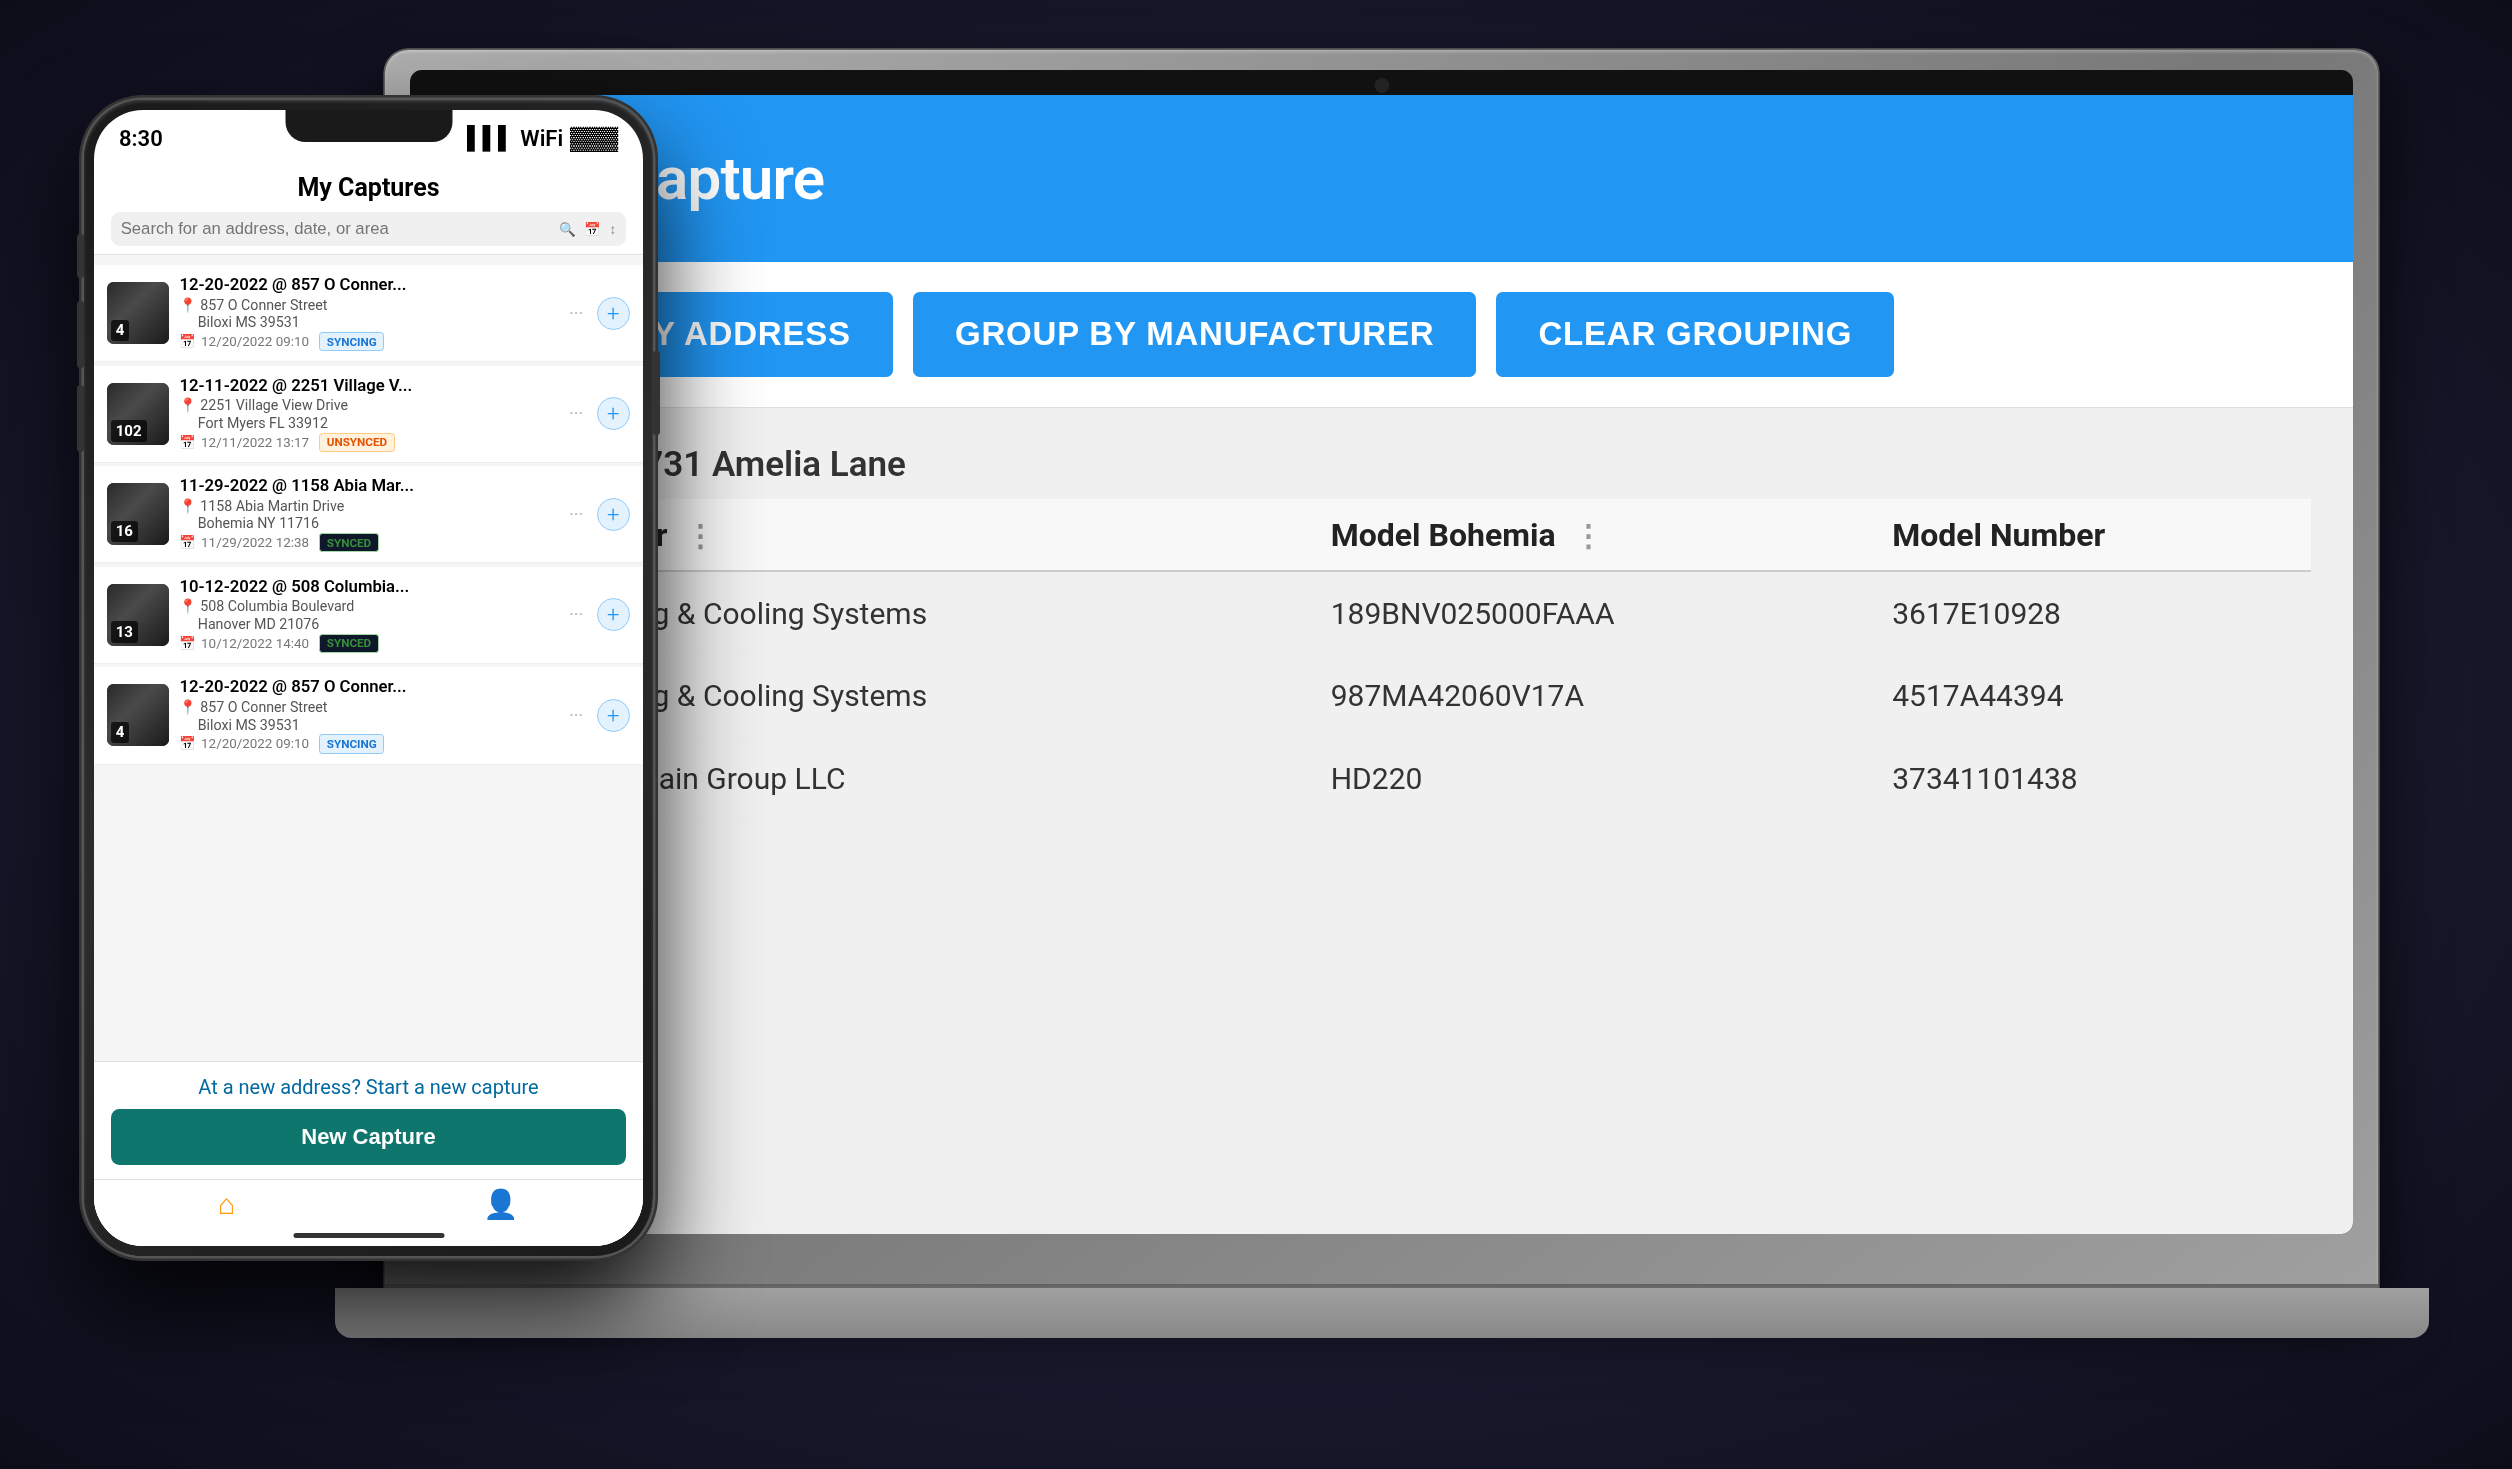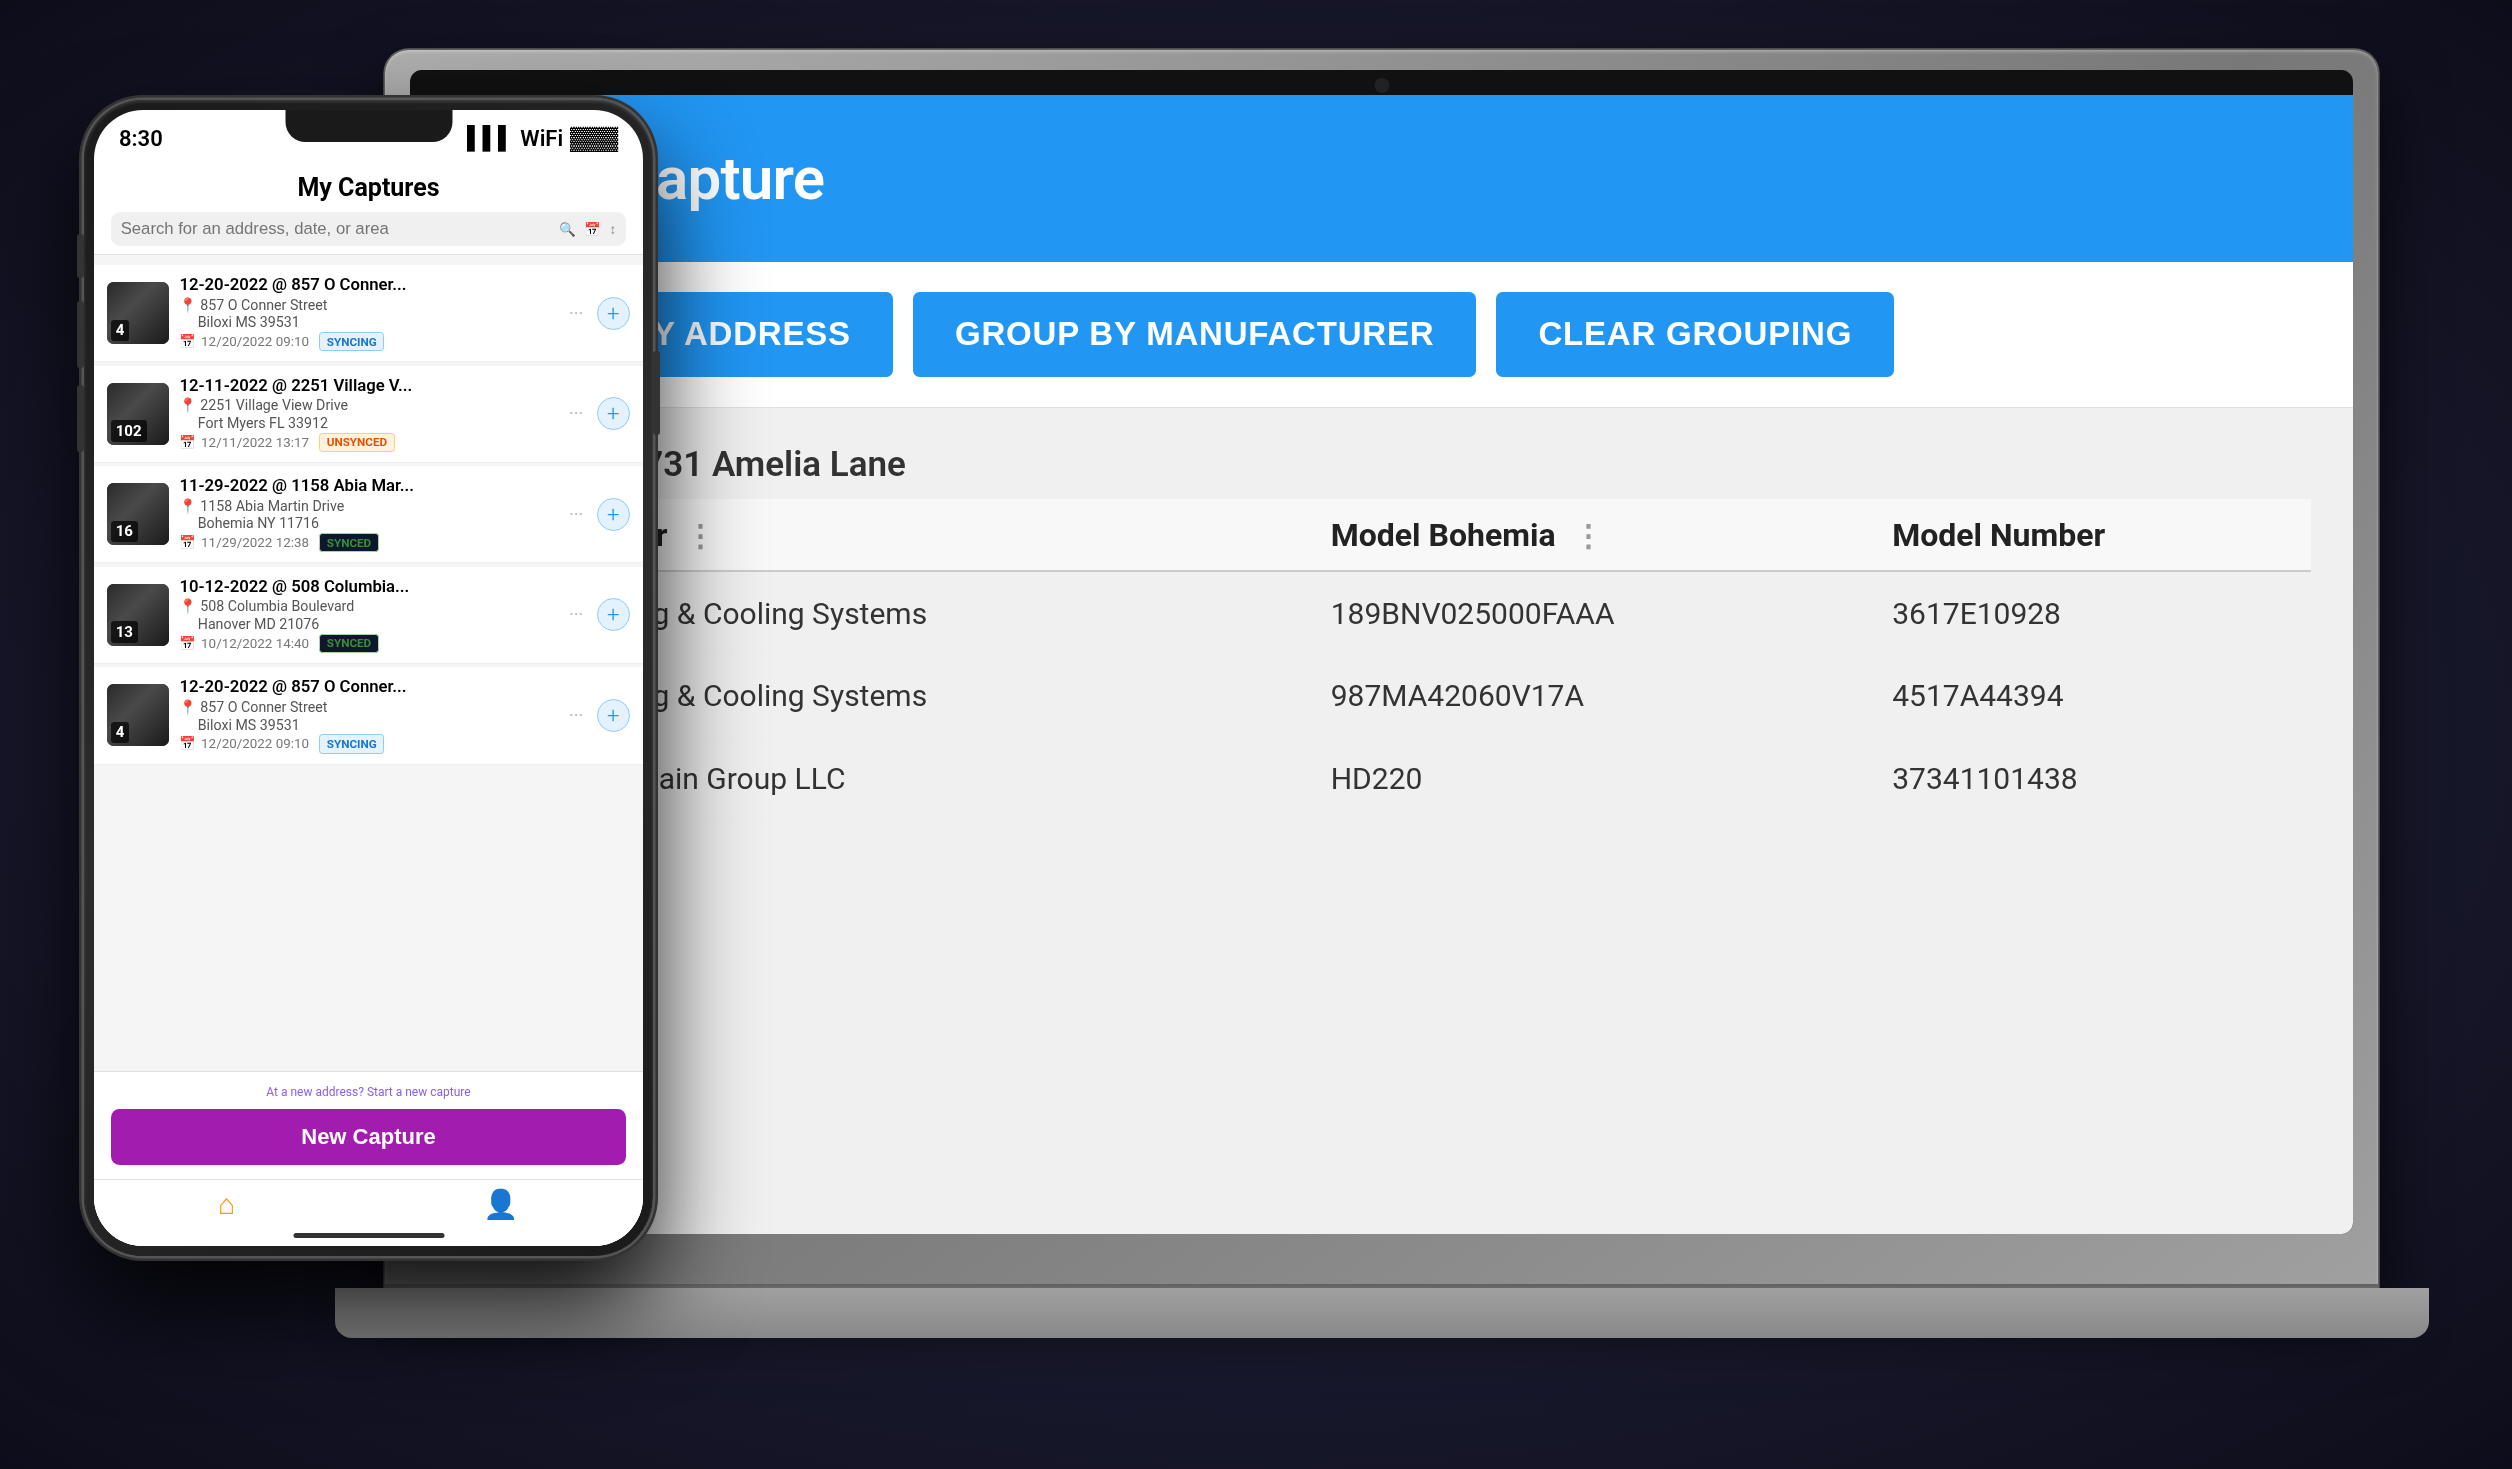--- a/index.html
+++ b/index.html
@@ -438,29 +438,29 @@
       flex-shrink: 0;
     }
 
     .phone-footer-section {
       background: #fff;
       padding: 13.4px 16.7px;
       border-top: 0.8px solid #e0e0e0;
     }
 
     .new-address-text {
-      font-size: 12px;
-      color: #8b5cf6;
+      font-size: 20px;
+      color: #0369a1;
       text-align: center;
       margin-bottom: 10px;
     }
 
     .new-capture-btn {
       width: 100%;
-      background: #a21caf;
+      background: #0f766e;
       color: #fff;
       border: none;
       border-radius: 8.4px;
       padding: 15px;
       font-size: 22px;
       font-weight: 600;
       cursor: pointer;
       text-align: center;
     }
 

